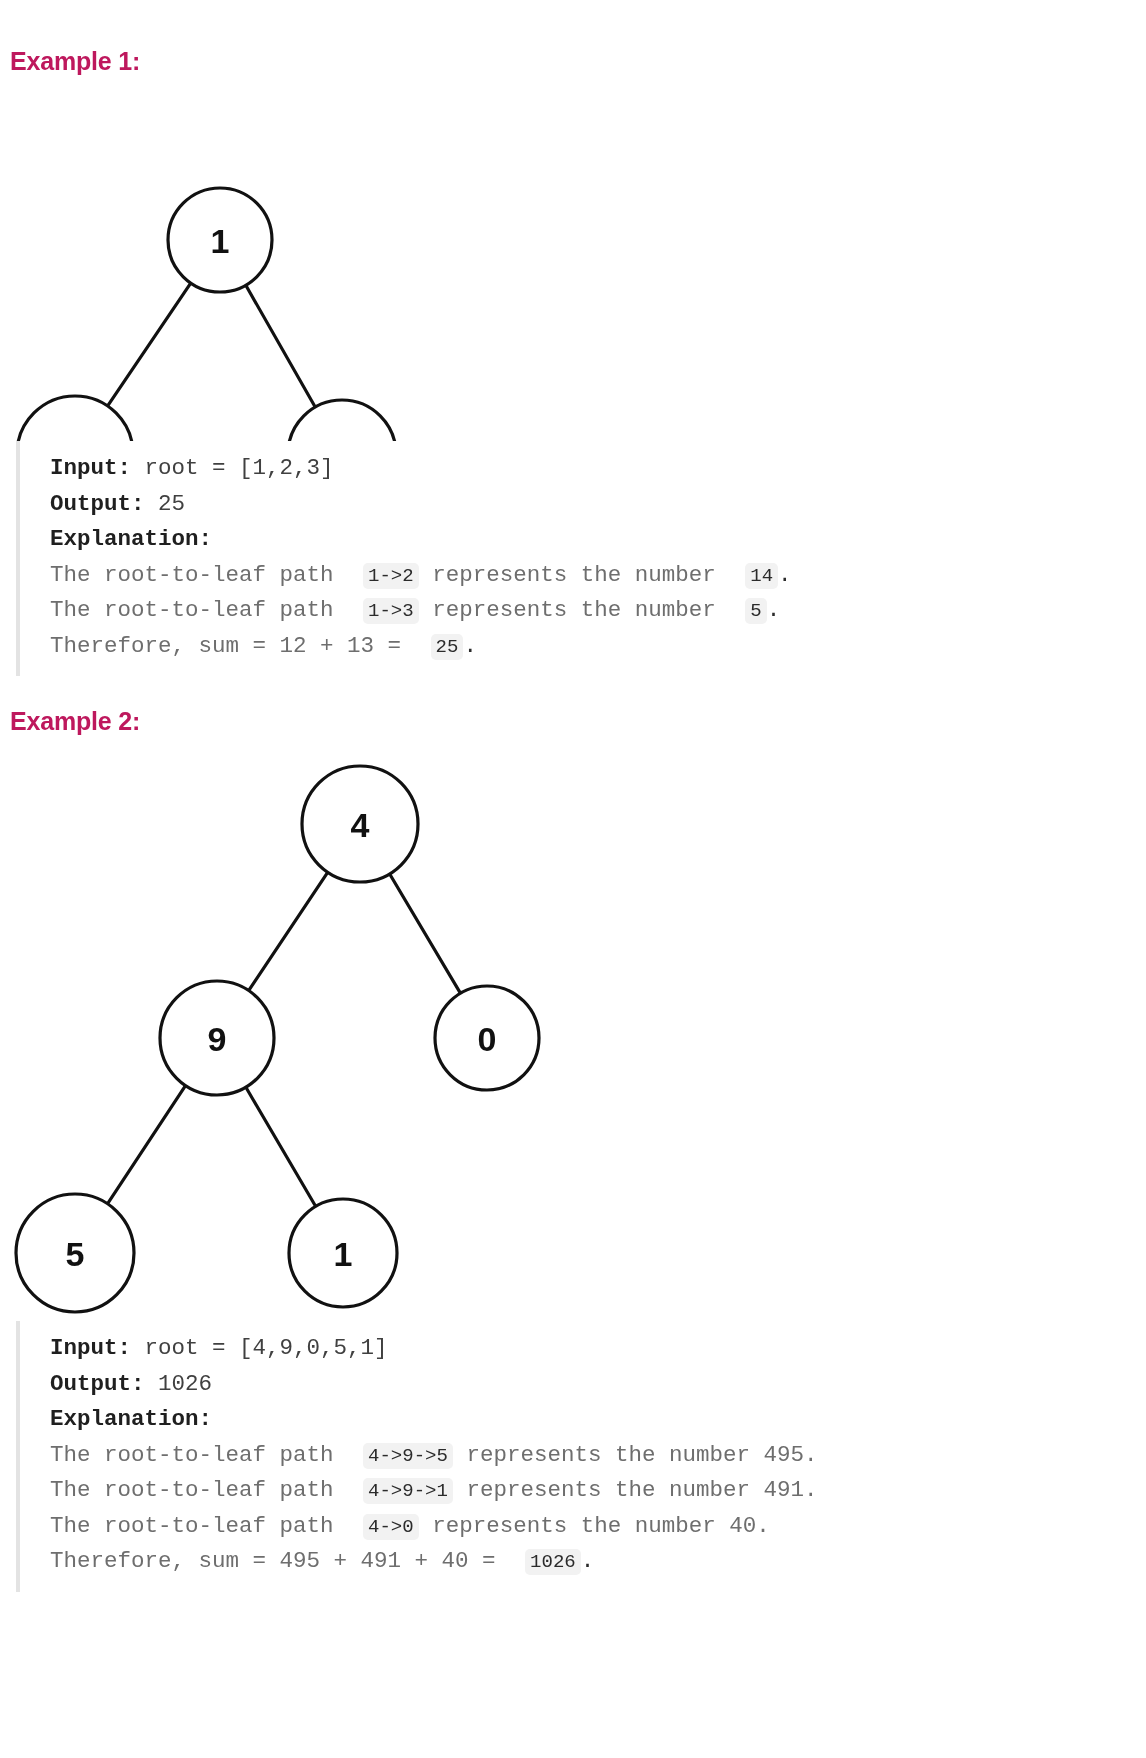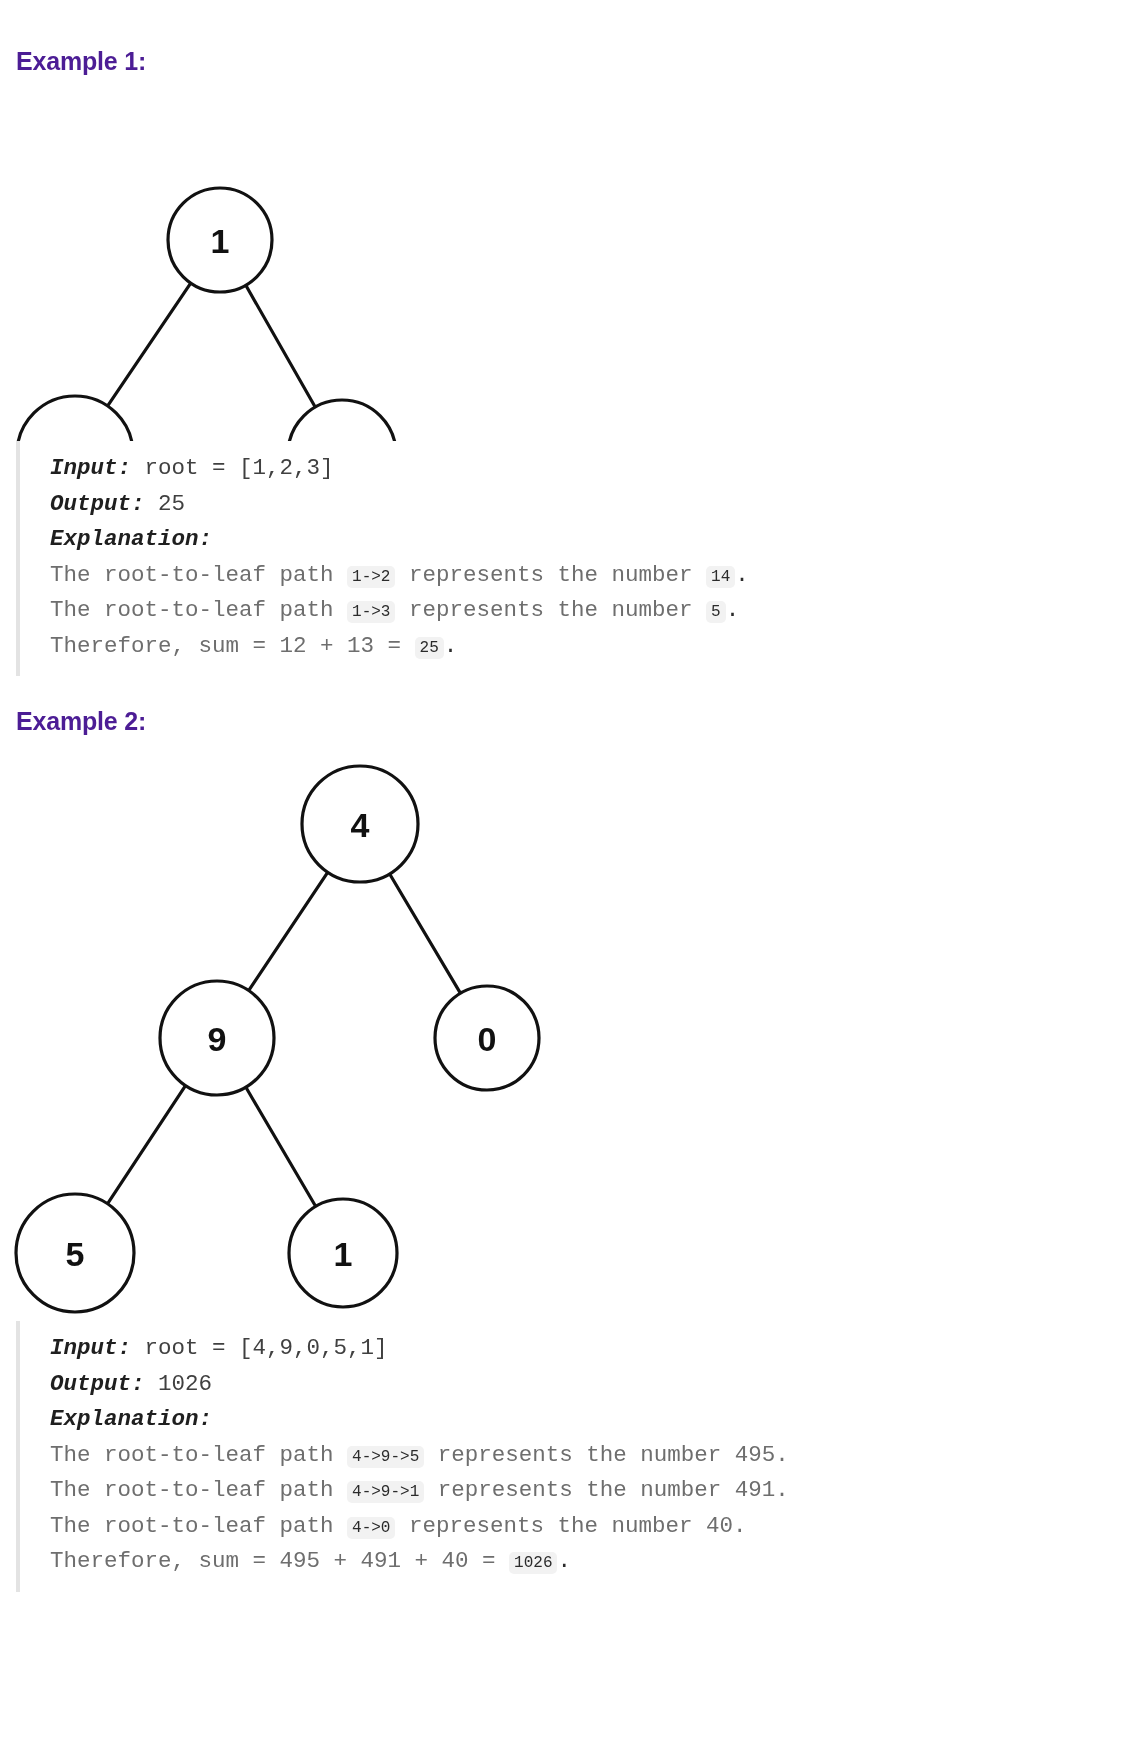--- a/index.html
+++ b/index.html
@@ -18,22 +18,22 @@
   }
 
   .page { width: 1146px; padding: 0; }
 
   
   .example-heading {
     font-family: "Liberation Sans", sans-serif;
     font-weight: bold;
     font-size: 25px;
     letter-spacing: -0.2px;
-    color: #4c1d95;
-    padding-left: 16px;
+    color: #be185d;
+    padding-left: 10px;
   }
   #heading-1 { padding-top: 22px; }
   #heading-2 { padding-top: 6px; }
 
   
   .tree-figure { display: block; }
   .tree-svg { display: block; }
   .node-circle {
     fill: #ffffff;
     stroke: #111111;
@@ -61,31 +61,31 @@
     font-family: "Liberation Mono", monospace;
     font-size: 22.5px;
     line-height: 35.5px;
     color: #6e6e6e;
     white-space: nowrap;
   }
   .code-line { display: block; height: 35.5px; }
   .code-key {
     color: #1f1f1f;
     font-weight: bold;
-    font-style: italic;
   }
   .code-val { color: #404040; }
   .inline-code {
     background: #f2f2f2;
     border-radius: 5px;
     padding: 2px 5px;
     font-family: "Liberation Mono", monospace;
-    font-size: 16px;
+    font-size: 19px;
     color: #2b2b2b;
     white-space: pre;
+    margin-left: 16px;
   }
   .punct { color: #2b2b2b; }
 </style>
 </head>
 <body>
 
 <div class="page">
 
   <h3 class="example-heading" id="heading-1">Example 1:</h3>
 

